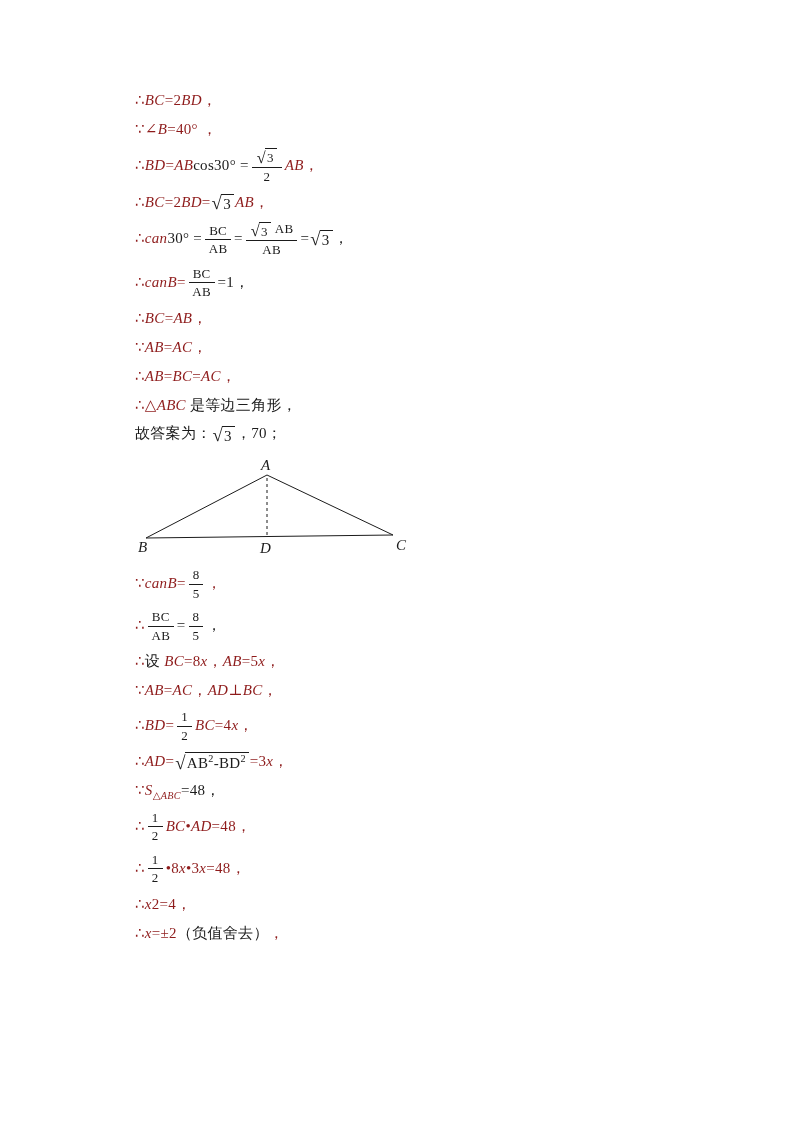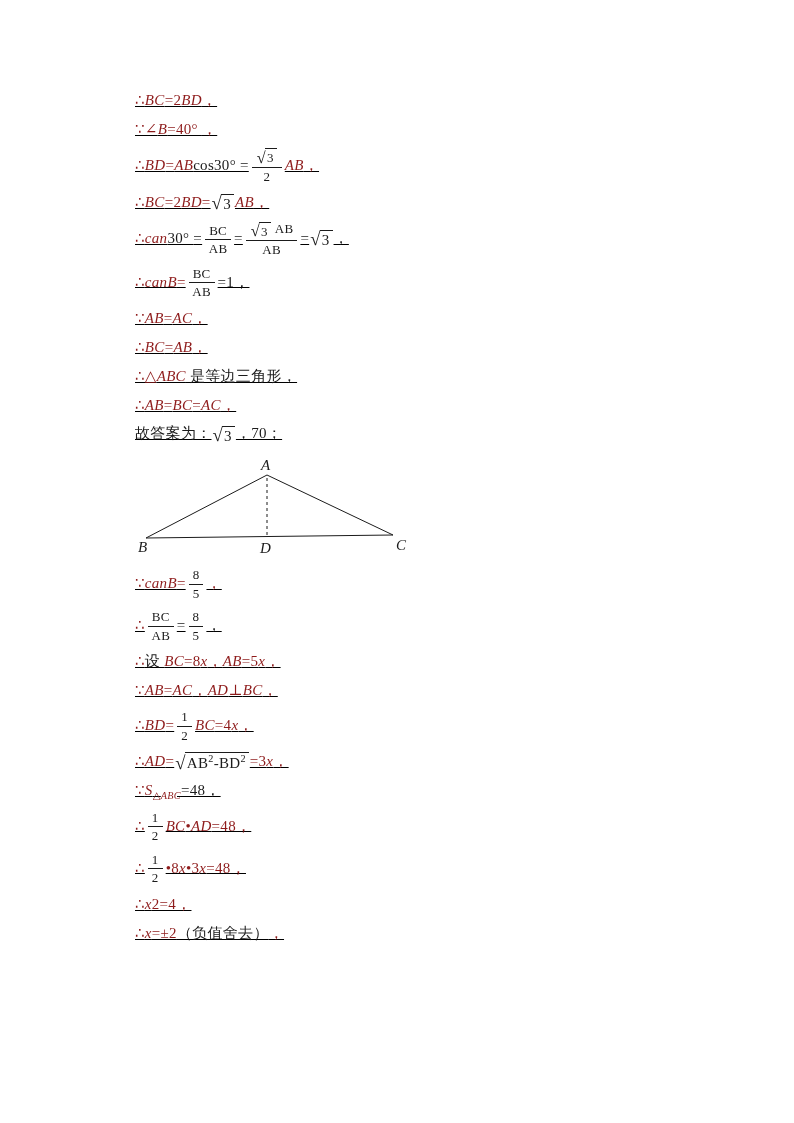--- a/index.html
+++ b/index.html
@@ -1,19 +1,19 @@
 <!DOCTYPE html>
 <html><head>
 <meta charset="utf-8">
 <style>
   html,body{margin:0;padding:0;background:#ffffff;}
   body{width:794px;height:1123px;overflow:hidden;
        font-family:"Liberation Serif","DejaVu Serif","DejaVu Sans",serif;}
   .page{position:relative;width:794px;height:1123px;background:#ffffff;}
-  .content{padding:86px 0 0 135px;width:480px;text-decoration:underline;}
+  .content{padding:86px 0 0 135px;width:480px;}
   .line{display:flex;align-items:center;min-height:29px;font-size:15px;letter-spacing:0.3px;}
   .lwrap{display:inline-block;white-space:pre;}
   .lwrap span{white-space:pre;}
   .red{color:#8e1b1b;}
   .blk{color:#1b1b1b;}
   .it{font-style:italic;}
   .frac{display:inline-flex;flex-direction:column;align-items:center;
         vertical-align:middle;margin:4px 3px;font-size:13px;line-height:1.2;color:#1b1b1b;}
   .frac .num{padding:0 4px 1px;border-bottom:1px solid currentColor;text-align:center;}
   .frac .den{padding-top:1px;text-align:center;}
@@ -45,30 +45,30 @@
         <div class="line">
           <span class="lwrap"><span class="red">∴</span><span class="red it">BC</span><span class="red">=2</span><span class="red it">BD</span><span class="red">=</span><span class="sq blk"><span class="rad">√</span><span class="bar"><span class="blk">3</span></span></span><span class="red it">AB</span><span class="red">，</span></span>
         </div>
         <div class="line">
           <span class="lwrap"><span class="red">∴</span><span class="red it">can</span><span class="blk">30° </span><span class="blk">=</span><span class="frac blk"><span class="num"><span class="blk">BC</span></span><span class="den"><span class="blk">AB</span></span></span><span class="blk">=</span><span class="frac blk"><span class="num"><span class="sq blk"><span class="rad">√</span><span class="bar"><span class="blk">3</span></span></span><span class="blk"> AB</span></span><span class="den"><span class="blk">AB</span></span></span><span class="blk">=</span><span class="sq blk"><span class="rad">√</span><span class="bar"><span class="blk">3</span></span></span><span class="blk">，</span></span>
         </div>
         <div class="line">
           <span class="lwrap"><span class="red">∴</span><span class="red it">canB</span><span class="red">=</span><span class="frac blk"><span class="num"><span class="blk">BC</span></span><span class="den"><span class="blk">AB</span></span></span><span class="blk">=1，</span></span>
         </div>
         <div class="line">
+          <span class="lwrap"><span class="red">∴</span><span class="red it">BC</span><span class="red">=</span><span class="red it">AB</span><span class="red">，</span></span>
+        </div>
+        <div class="line">
           <span class="lwrap"><span class="red">∵</span><span class="red it">AB</span><span class="red">=</span><span class="red it">AC</span><span class="red">，</span></span>
         </div>
         <div class="line">
-          <span class="lwrap"><span class="red">∴</span><span class="red it">BC</span><span class="red">=</span><span class="red it">AB</span><span class="red">，</span></span>
+          <span class="lwrap"><span class="red">∴</span><span class="red it">AB</span><span class="red">=</span><span class="red it">BC</span><span class="red">=</span><span class="red it">AC</span><span class="red">，</span></span>
         </div>
         <div class="line">
           <span class="lwrap"><span class="red">∴△</span><span class="red it">ABC</span><span class="blk"> 是等边三角形，</span></span>
-        </div>
-        <div class="line">
-          <span class="lwrap"><span class="red">∴</span><span class="red it">AB</span><span class="red">=</span><span class="red it">BC</span><span class="red">=</span><span class="red it">AC</span><span class="red">，</span></span>
         </div>
         <div class="line">
           <span class="lwrap"><span class="blk">故答案为：</span><span class="sq blk"><span class="rad">√</span><span class="bar"><span class="blk">3</span></span></span><span class="blk">，70；</span></span>
         </div>
       </div>
 
     <svg class="diagram" width="280" height="98" viewBox="0 0 280 98">
       <line x1="9" y1="81" x2="130" y2="18" stroke="#1b1b1b" stroke-width="1"></line>
       <line x1="130" y1="18" x2="256" y2="78" stroke="#1b1b1b" stroke-width="1"></line>
       <line x1="9" y1="81" x2="256" y2="78" stroke="#1b1b1b" stroke-width="1"></line>

